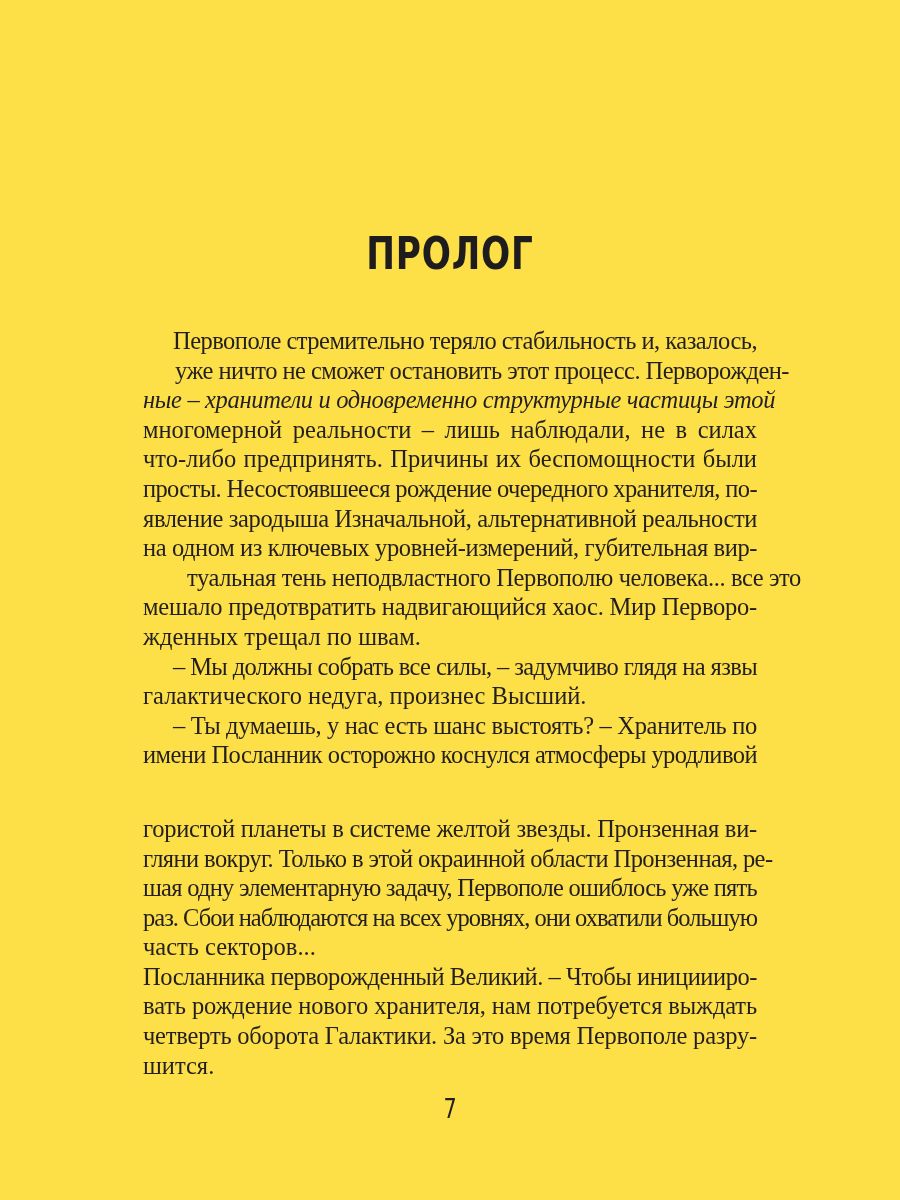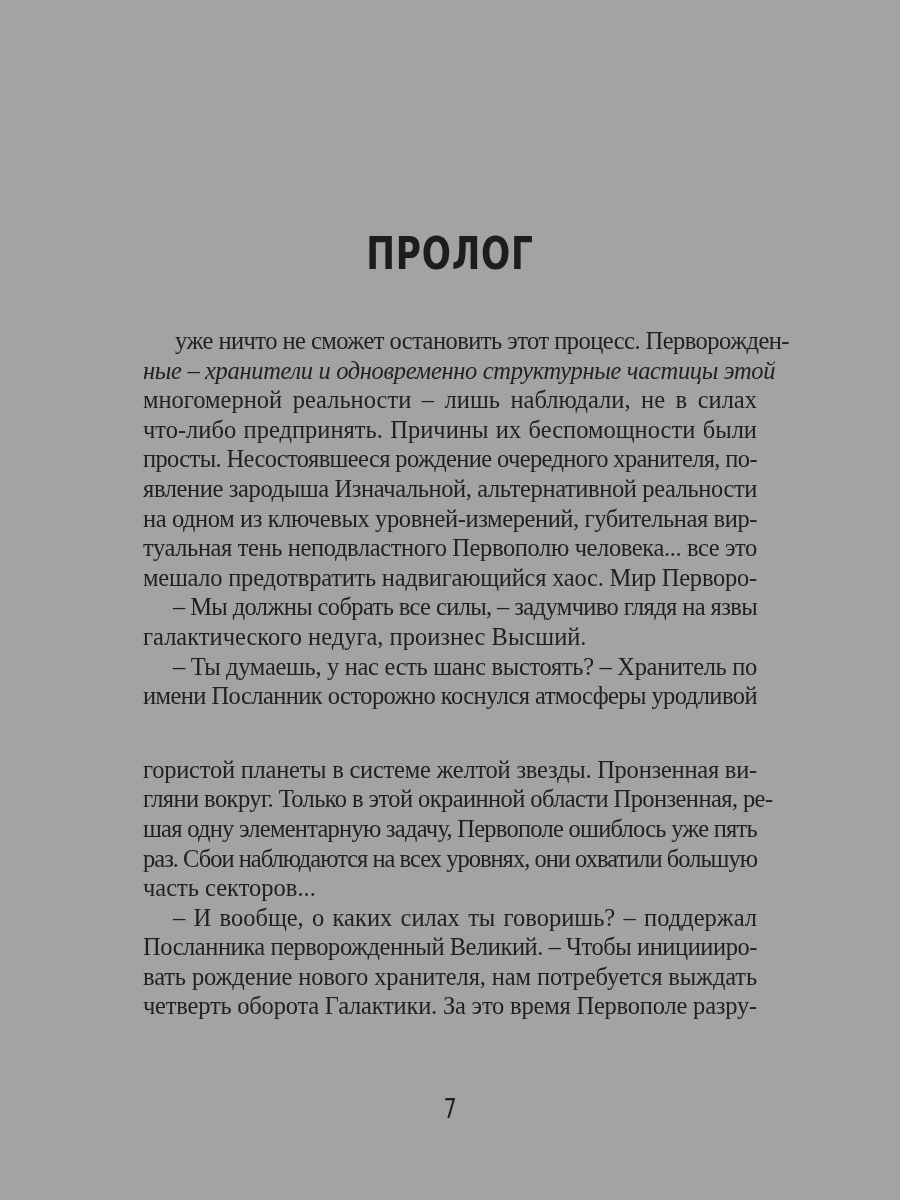--- a/index.html
+++ b/index.html
@@ -11,21 +11,21 @@
       width: 900px;
       height: 1200px;
       position: relative;
       overflow: hidden;
       color: #231f20;
     }
     .page {
       position: absolute;
       left: 0; top: 0;
       width: 900px; height: 1200px;
-      background: #a3a3a3;
+      background: #fde047;
     }
     .chapter-title {
       position: absolute;
       left: 0;
       top: 226px;
       width: 900px;
       text-align: center;
       font-family: "DejaVu Sans", sans-serif;
       font-weight: bold;
       font-size: 44px;
@@ -73,42 +73,44 @@
   </style>
 </head>
 <body>
 
 <div class="page">
 
   <div class="chapter-title">ПРОЛОГ</div>
 
   <div class="body-text">
 
+    <span class="line indent" style="letter-spacing: -0.525568px;">Первополе стремительно теряло стабильность и, казалось,</span>
     <span class="line" style="letter-spacing: -0.538651px; margin-left: 32px;">уже ничто не сможет остановить этот процесс. Перворожден-</span>
     <span class="line" style="letter-spacing: -0.342045px; font-style: italic;">ные – хранители и одновременно структурные частицы этой</span>
     <span class="line">многомерной реальности – лишь наблюдали, не в силах</span>
     <span class="line">что-либо предпринять. Причины их беспомощности были</span>
     <span class="line" style="letter-spacing: -0.629386px;">просты. Несостоявшееся рождение очередного хранителя, по-</span>
     <span class="line" style="letter-spacing: -0.385227px;">явление зародыша Изначальной, альтернативной реальности</span>
     <span class="line" style="letter-spacing: -0.406529px;">на одном из ключевых уровней-измерений, губительная вир-</span>
-    <span class="line" style="letter-spacing: -0.382274px;">туальная тень неподвластного Первополю человека... все это</span>
+    <span class="line" style="letter-spacing: -0.382274px; margin-left: 44px;">туальная тень неподвластного Первополю человека... все это</span>
     <span class="line" style="letter-spacing: -0.240271px;">мешало предотвратить надвигающийся хаос. Мир Перворо-</span>
+    <span class="line last">жденных трещал по швам.</span>
 
     <span class="line indent" style="letter-spacing: -0.615909px;">– Мы должны собрать все силы, – задумчиво глядя на язвы</span>
     <span class="line last">галактического недуга, произнес Высший.</span>
 
     <span class="line indent" style="letter-spacing: -0.317708px;">– Ты думаешь, у нас есть шанс выстоять? – Хранитель по</span>
     <span class="line" style="letter-spacing: -0.560185px;">имени Посланник осторожно коснулся атмосферы уродливой</span>
     <span class="line" style="letter-spacing: -0.238839px; margin-top: 44px;">гористой планеты в системе желтой звезды. Пронзенная ви-</span>
     <span class="line" style="letter-spacing: -0.588281px;">гляни вокруг. Только в этой окраинной области Пронзенная, ре-</span>
     <span class="line" style="letter-spacing: -0.743147px;">шая одну элементарную задачу, Первополе ошиблось уже пять</span>
     <span class="line" style="letter-spacing: -0.994439px;">раз. Сбои наблюдаются на всех уровнях, они охватили большую</span>
     <span class="line last">часть секторов...</span>
 
-    <span class="line indent">– И вообще, о каких силах ты говоришь? – поддержал</span>
     <span class="line" style="letter-spacing: -0.447524px;">Посланника перворожденный Великий. – Чтобы инициииро-</span>
     <span class="line" style="letter-spacing: -0.119318px;">вать рождение нового хранителя, нам потребуется выждать</span>
     <span class="line" style="letter-spacing: -0.205318px;">четверть оборота Галактики. За это время Первополе разру-</span>
+    <span class="line last">шится.</span>
   </div>
 
   <div class="page-number">7</div>
 
 </div>
 
 </body></html>

